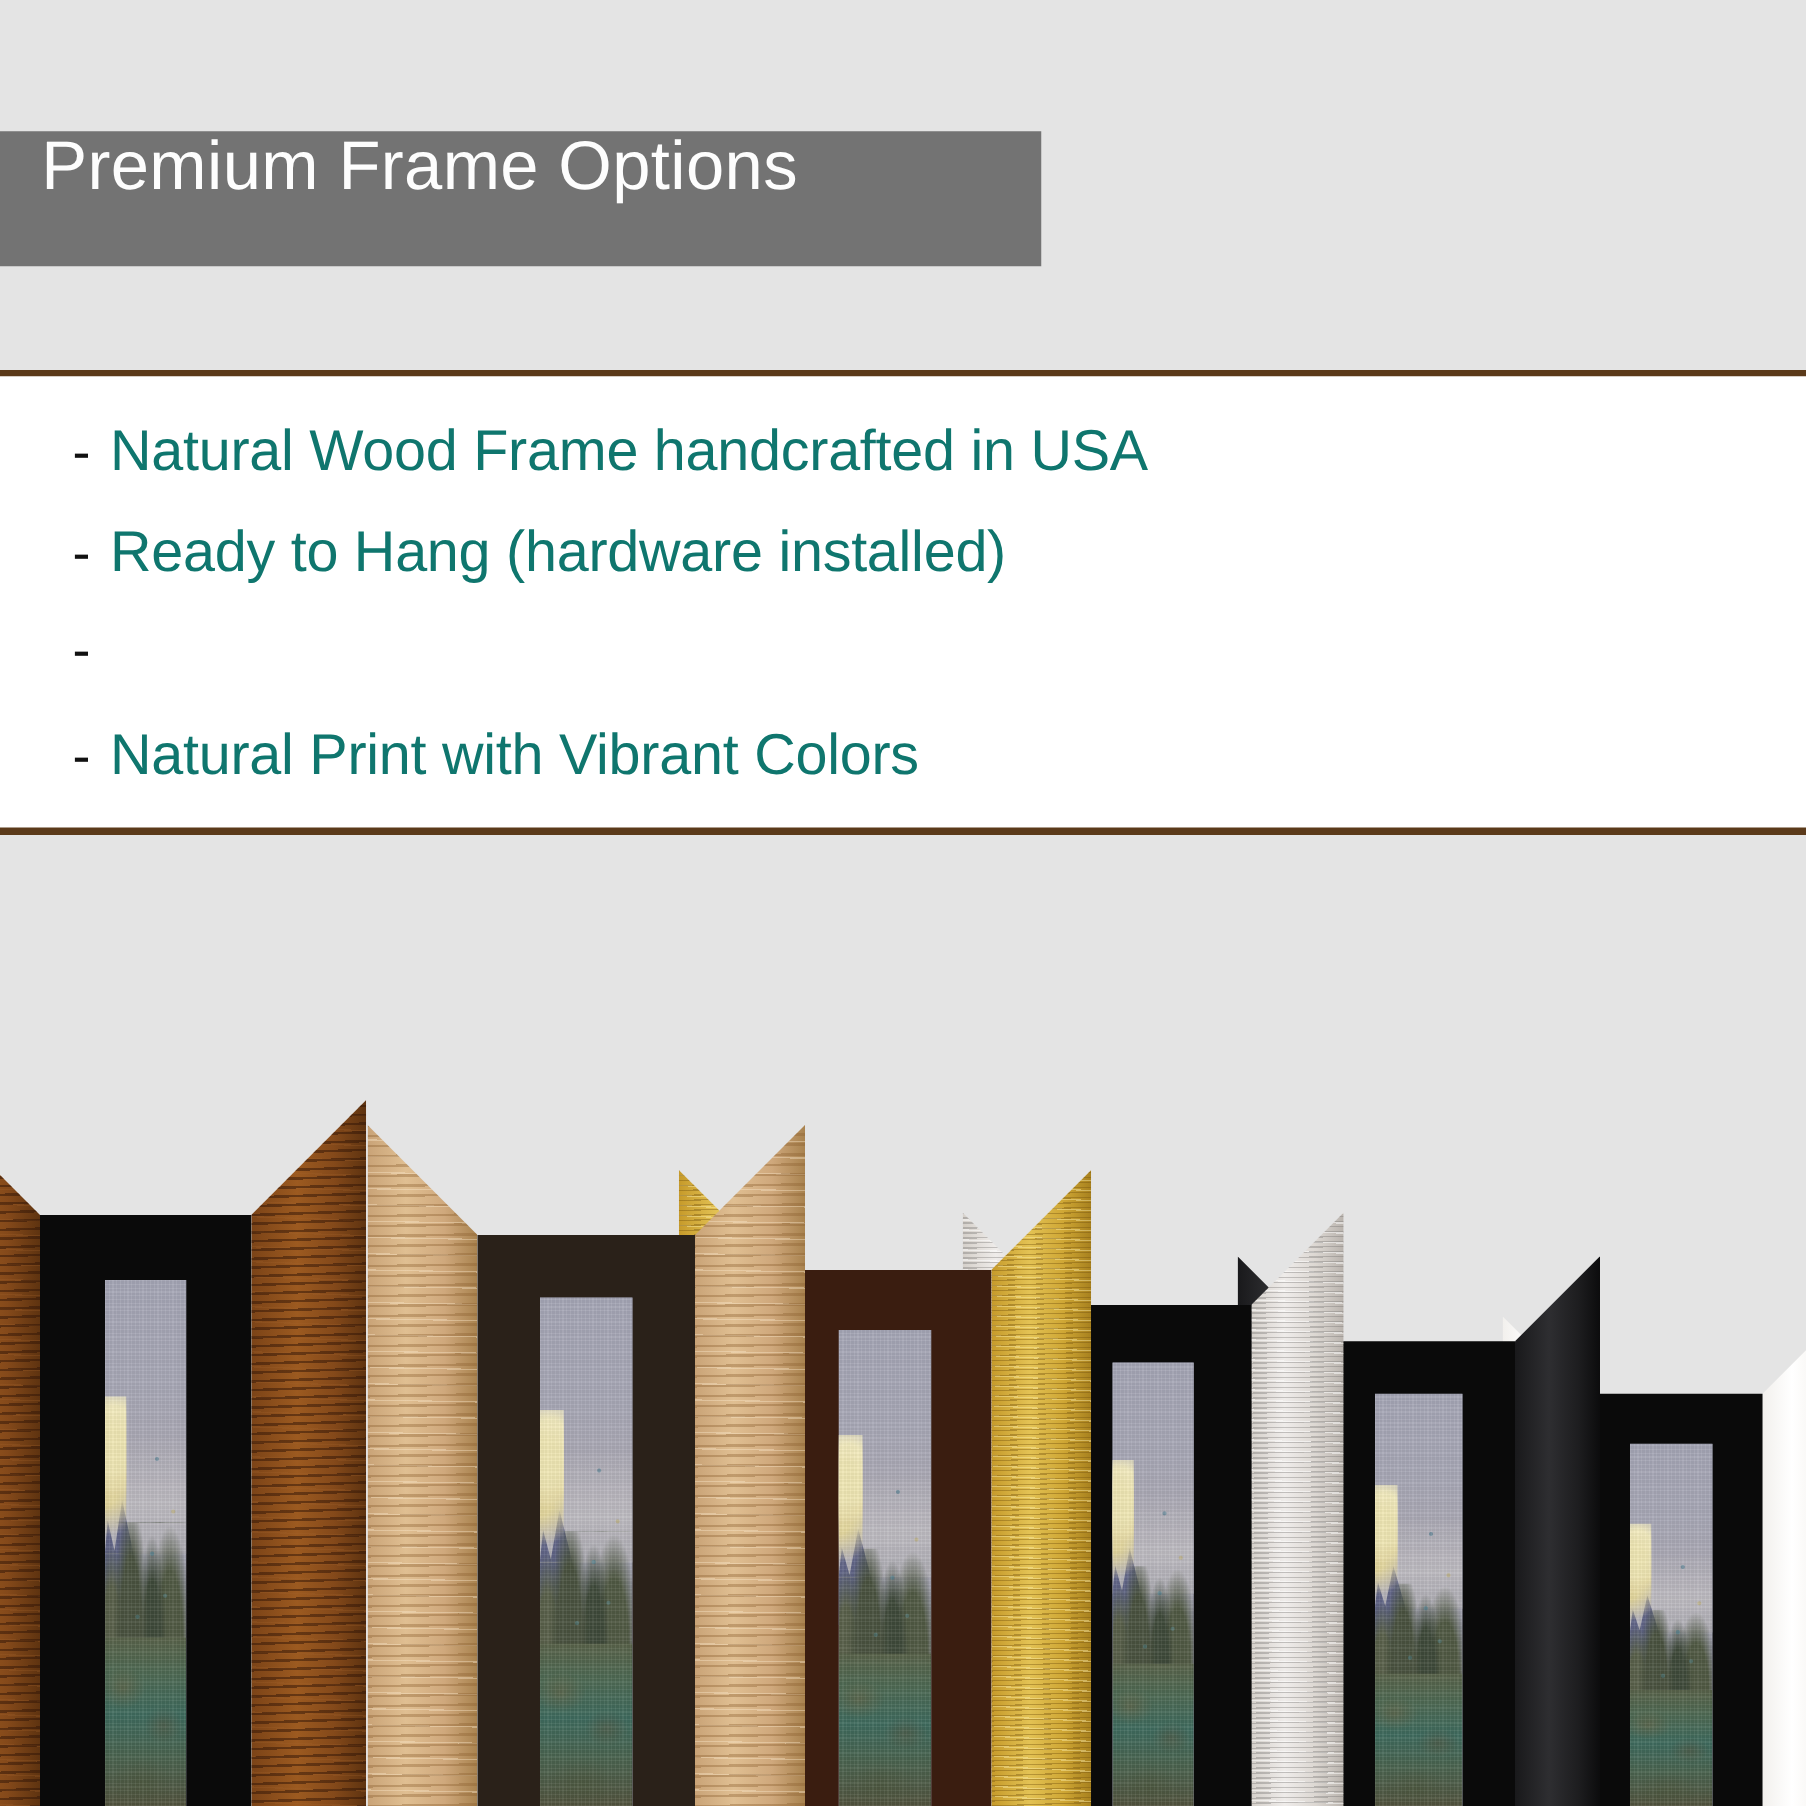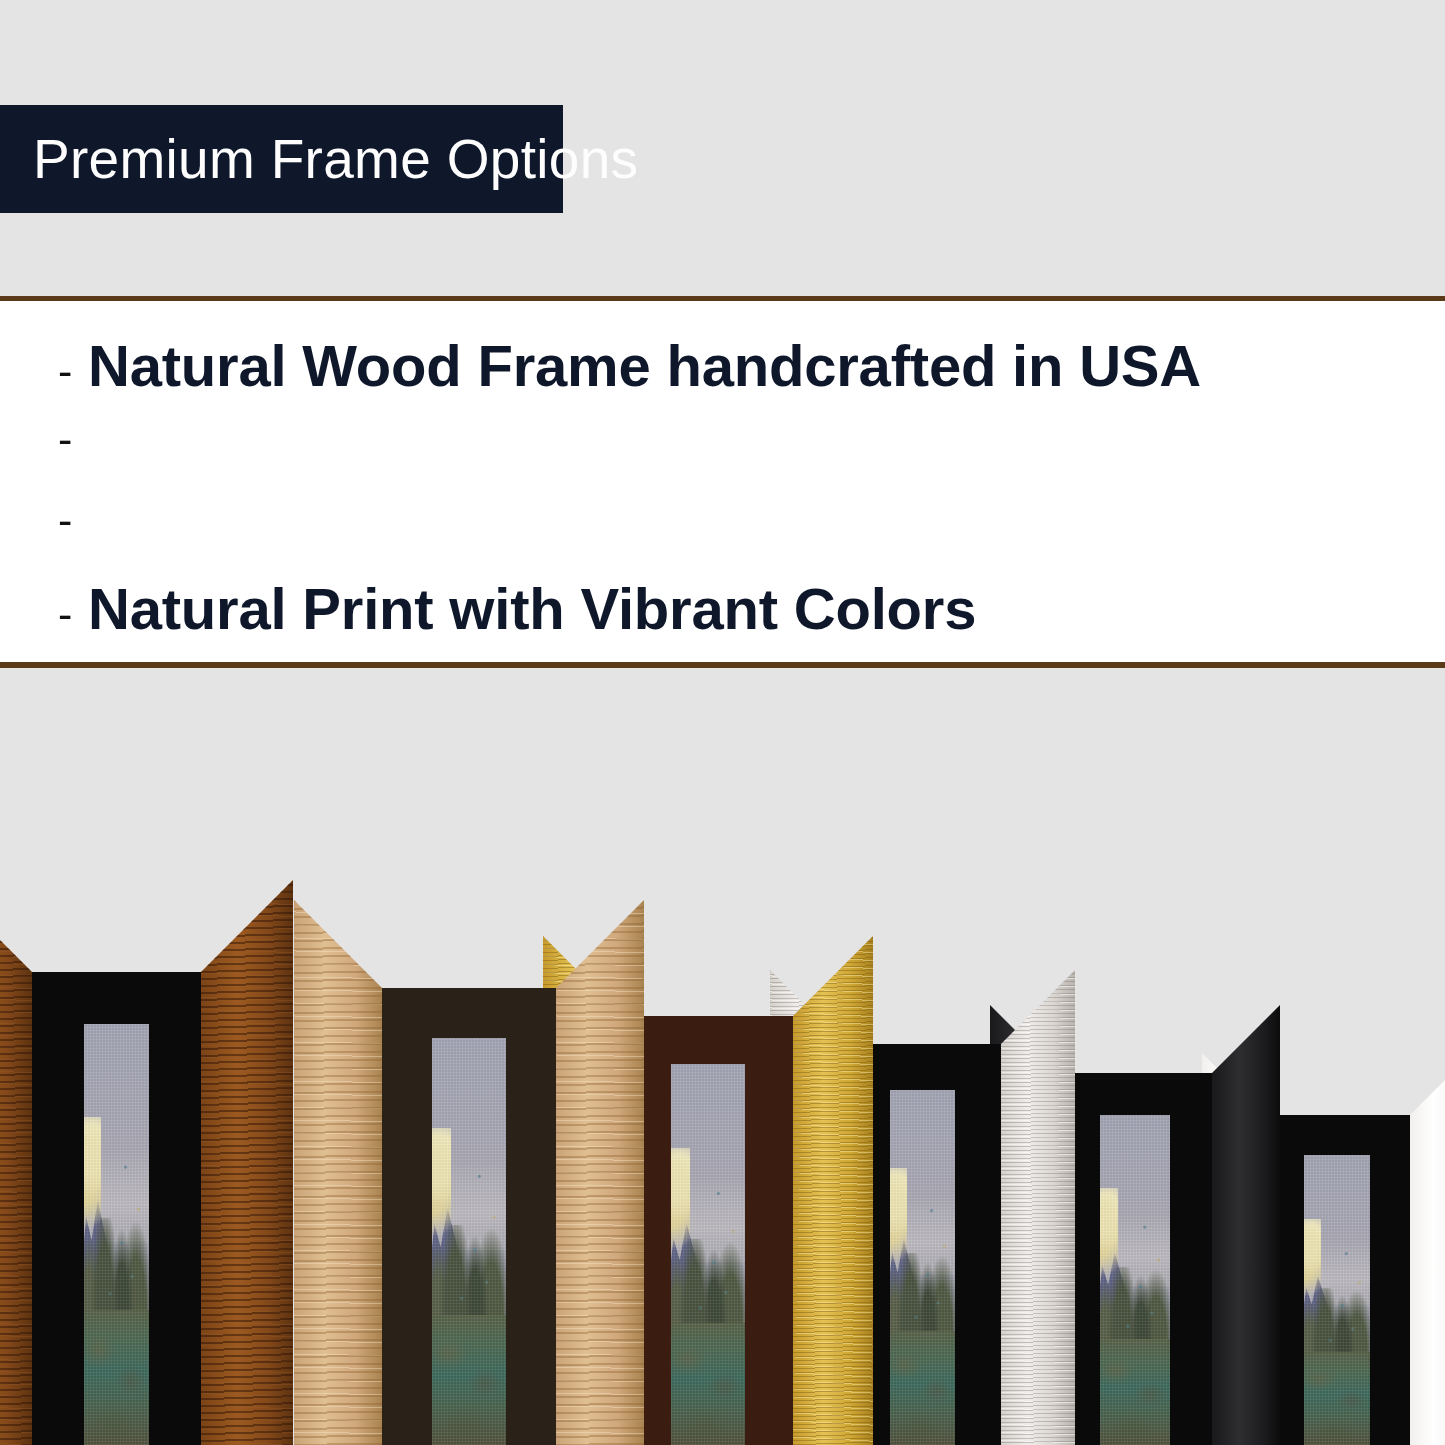--- a/index.html
+++ b/index.html
@@ -7,23 +7,23 @@
     width: 1445px; height: 1445px;
     font-family: "Liberation Sans", sans-serif;
     background: #e4e4e4;
     overflow: hidden;
   }
   #page { position: relative; width: 1445px; height: 1445px; background: #e4e4e4; }
 
   
   .title-band {
     position: absolute; left: 0; top: 105px;
-    width: 563px; height: 108px;
-    background: #0f172a;
-    display: flex; align-items: center;
+    width: 833px; height: 108px;
+    background: #737373;
+    display: flex; align-items: flex-start;
   }
   .title-text {
     color: #fdfdfd;
     font-size: 55px;
     font-weight: 400;
     letter-spacing: 0.3px;
     padding-left: 33px;
     line-height: 1;
     white-space: nowrap;
   }
@@ -44,22 +44,22 @@
     display: flex;
     align-items: baseline;
     height: 81px;
     white-space: nowrap;
   }
   .bullet-dash {
     color: #111; font-size: 43px; line-height: 1;
     width: 30px; flex: 0 0 30px;
   }
   .bullet-label {
-    color: #0f172a; font-size: 58px; line-height: 1;
-    font-weight: 700; letter-spacing: -0.2px;
+    color: #0f766e; font-size: 46px; line-height: 1;
+    font-weight: 400; letter-spacing: -0.2px;
   }
 
   
   .showcase {
     position: absolute; left: 0; top: 668px;
     width: 1445px; height: 777px;
     background: #e4e4e4;
     overflow: hidden;
   }
 
@@ -236,20 +236,21 @@
   <div class="features-panel">
     <div class="bullet-list">
 
       <div class="bullet-row">
         <span class="bullet-dash">-</span>
         <span class="bullet-label">Natural Wood Frame handcrafted in USA</span>
       </div>
 
       <div class="bullet-row">
         <span class="bullet-dash">-</span>
+        <span class="bullet-label">Ready to Hang (hardware installed)</span>
       </div>
 
       <div class="bullet-row">
         <span class="bullet-dash">-</span>
       </div>
 
       <div class="bullet-row">
         <span class="bullet-dash">-</span>
         <span class="bullet-label">Natural Print with Vibrant Colors</span>
       </div>

